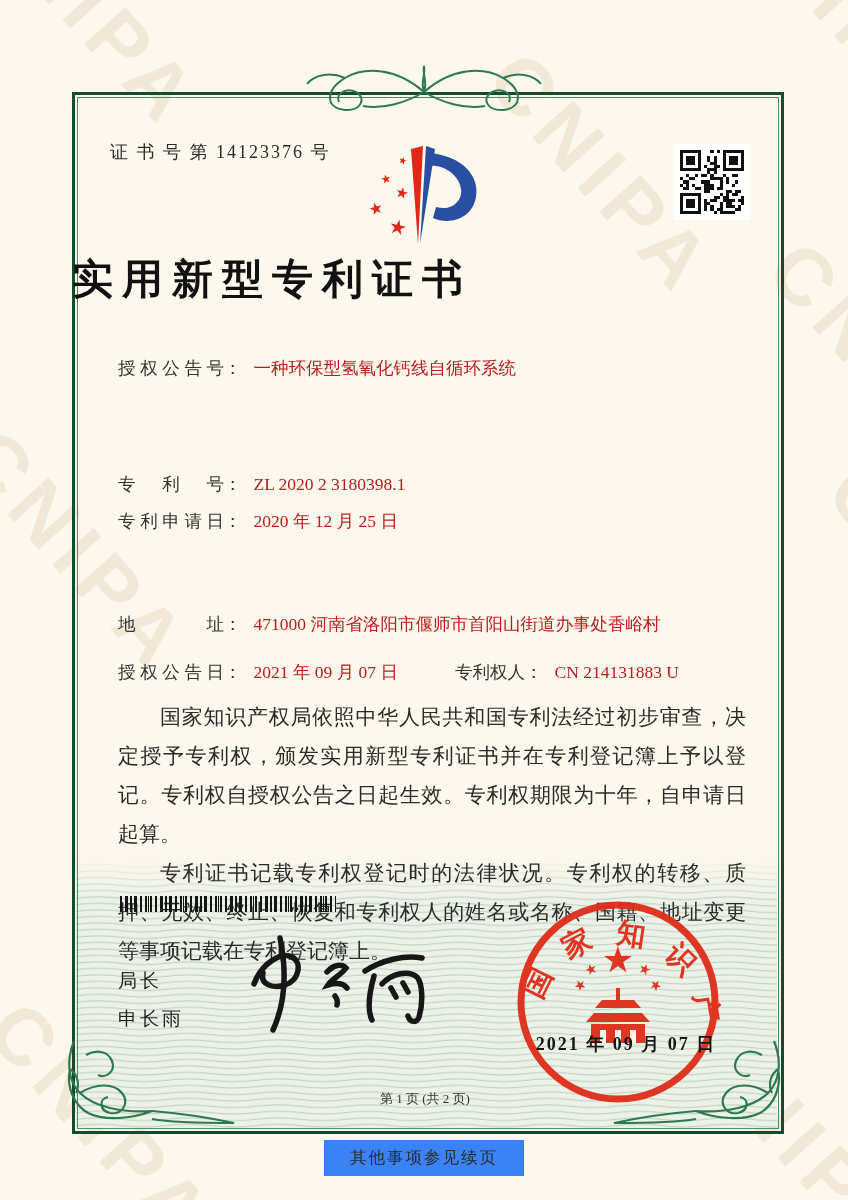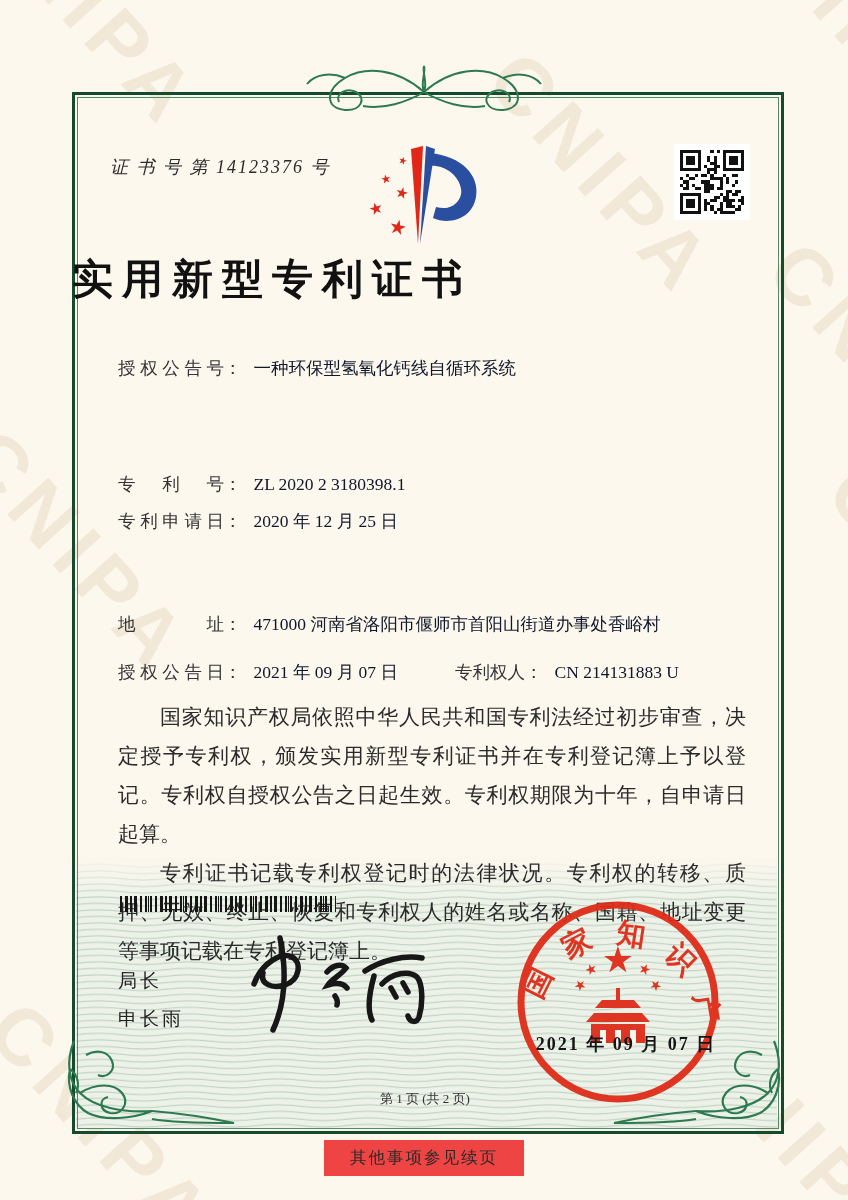--- a/index.html
+++ b/index.html
@@ -24,31 +24,31 @@
          border:3px solid #17492e;z-index:2;}
   .frame-inner{position:absolute;inset:2px;border:1px solid #528a67;}
 
   .orn{position:absolute;z-index:3;}
   .orn-top{left:279px;top:58px;}
   .orn-bl{left:56px;top:1035px;}
   .orn-br{left:592px;top:1035px;transform:scaleX(-1);}
 
   .content{position:absolute;inset:0;z-index:4;}
 
-  .cert-no{position:absolute;left:110px;top:155px;font-size:18px;letter-spacing:2px;color:#2b2b2b;font-style:italic;}
+  .cert-no{position:absolute;left:110px;top:140px;font-size:18px;letter-spacing:2px;color:#2b2b2b;}
   .logo{position:absolute;left:356px;top:136px;}
   .qr{position:absolute;left:676px;top:146px;width:64px;height:64px;background:#fff;
       padding:4px;box-shadow:0 0 0 2px #fff;}
   .title{position:absolute;left:72px;top:252px;width:706px;text-align:left;
          font-size:41px;font-weight:bold;letter-spacing:9px;color:#111;}
 
   .frow{position:absolute;left:118px;font-size:17.5px;white-space:nowrap;color:#2e2e2e;}
   .flabel{display:inline-block;width:106px;text-align:justify;text-align-last:justify;color:#333;}
   .fcolon{margin:0 2px 0 0;}
-  .fvalue{margin-left:10px;color:#0f172a;}
+  .fvalue{margin-left:10px;color:#b91c1c;}
   .g2{position:absolute;left:337px;top:0;}
   .g2 .flabel{width:auto;text-align:left;text-align-last:auto;}
 
   .paras{position:absolute;left:118px;top:698px;width:628px;font-size:21px;
          line-height:1.86;color:#2a2a2a;text-align:justify;}
   .paras p{margin:0;text-indent:2em;}
 
   .barcode{position:absolute;left:120px;top:896px;width:216px;height:16px;
      background-image:repeating-linear-gradient(90deg,#151515 0 2px,transparent 2px 5px),
                       repeating-linear-gradient(90deg,#151515 0 1px,transparent 1px 7px);}
@@ -59,21 +59,21 @@
   .officer-name{top:1006px;}
   .signature{position:absolute;left:232px;top:922px;}
 
   .seal{position:absolute;left:512px;top:896px;opacity:0.94;}
   .seal-date{position:absolute;left:524px;top:1032px;width:204px;text-align:center;
              font-size:18px;letter-spacing:2px;color:#151515;font-weight:bold;z-index:5;}
 
   .page-num{position:absolute;left:72px;top:1090px;width:706px;text-align:center;
             font-size:13px;color:#333;}
   .cont-note{position:absolute;left:50%;top:1140px;transform:translateX(-50%);
-             background:#ef4444;padding:7px 26px;font-size:16.5px;letter-spacing:2px;color:#2a2a2a;}
+             background:#3b82f6;padding:7px 26px;font-size:16.5px;letter-spacing:2px;color:#2a2a2a;}
 </style>
 </head>
 <body>
 
 <div class="page">
 
   <div class="wm wm1">CNIPA</div>
   <div class="wm wm2">CNIPA</div>
   <div class="wm wm3">CNIPA</div>
   <div class="wm wm4">CNIPA</div>

